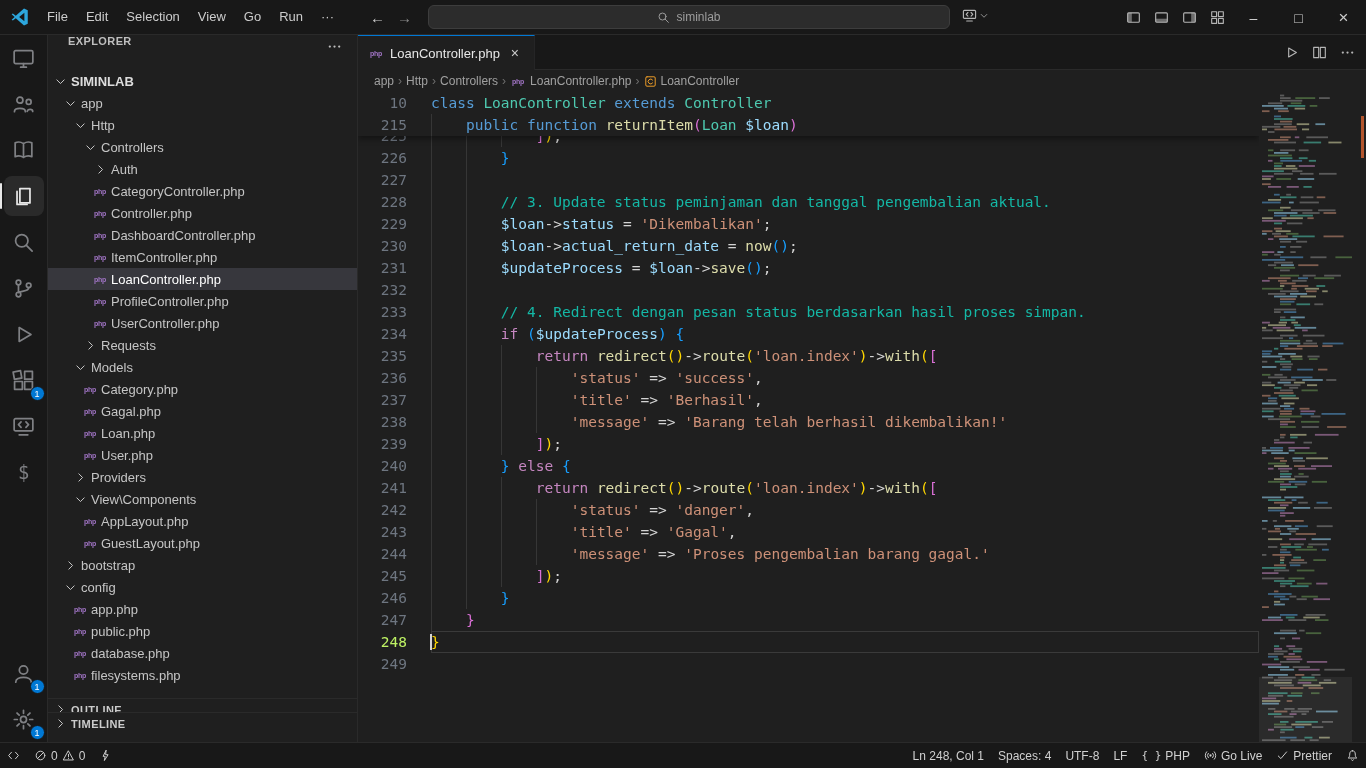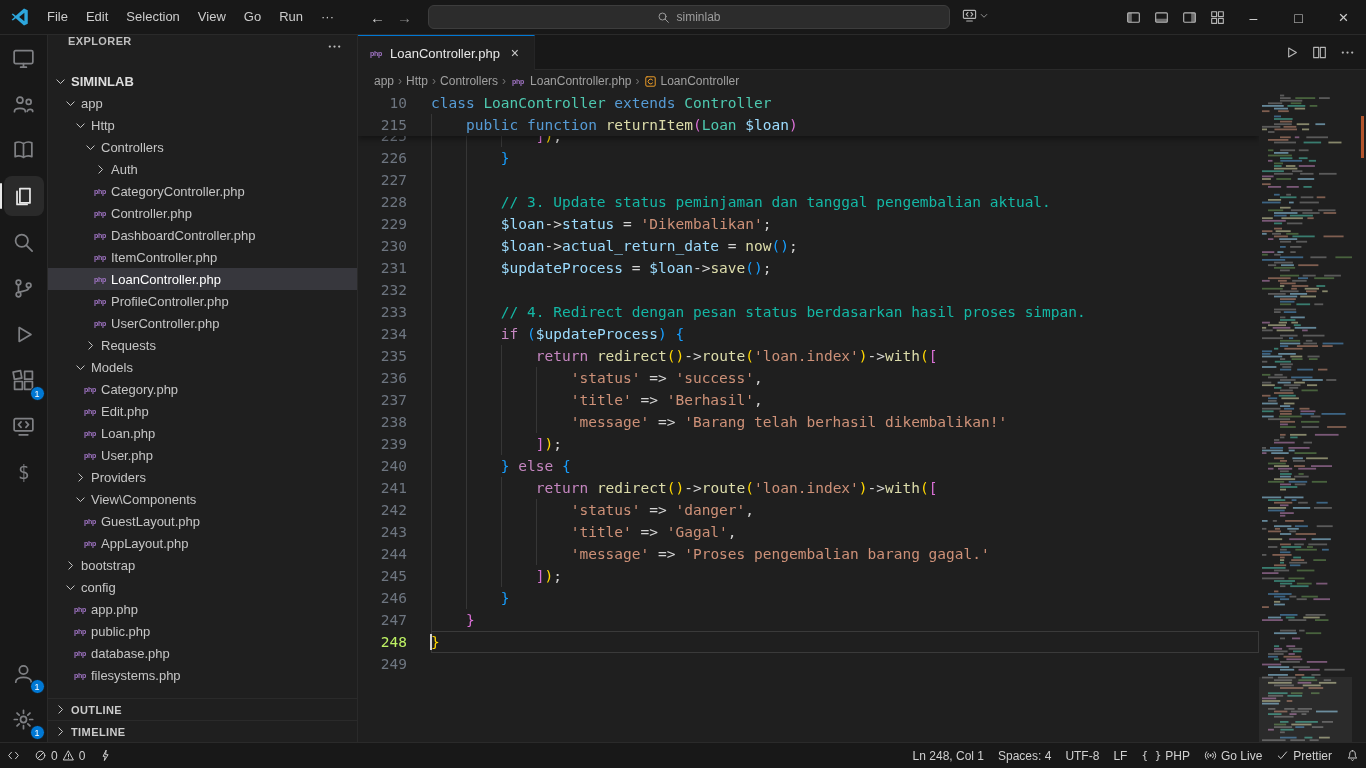--- a/index.html
+++ b/index.html
@@ -49,21 +49,21 @@
   .tree-row{height:22px;display:flex;align-items:center;color:#c5c5c5;white-space:nowrap}
   .tree-row.sel{background:#37373d;color:#fff}
   .twisty{width:16px;height:16px;display:flex;align-items:center;justify-content:center;color:#cccccc;flex:0 0 auto}
   .twisty svg{width:13px;height:13px}
   .twisty.open svg{transform:rotate(90deg)}
   .php-icon{width:16px;flex:0 0 auto;display:inline-flex;align-items:center;justify-content:center;color:#a074c4;font-size:7px;font-weight:bold;letter-spacing:-.3px;font-family:"Liberation Sans",sans-serif}
   .tlabel{margin-left:3px}
   .sb-section{position:absolute;left:0;right:0;height:22px;border-top:1px solid #2a2a2a;background:#1f1f1f;display:flex;align-items:center;padding-left:4px;color:#cccccc}
   .sb-section .lbl{font-size:11px;font-weight:bold;letter-spacing:.4px;margin-left:3px}
   #sec-outline{bottom:22px}
-  #sec-timeline{bottom:0}
+  #sec-timeline{bottom:8px}
 
   
   .editor{flex:1;display:flex;flex-direction:column;min-width:0;background:#1f1f1f}
   .tabbar{height:35px;background:#181818;border-bottom:1px solid #2a2a2a;display:flex;position:relative}
   .tab{height:35px;padding:0 10px;background:#1f1f1f;display:flex;align-items:center;gap:6px;color:#e7e7e7;border-right:1px solid #252526;border-top:1px solid #0078d4;box-shadow:0 1px 0 #1f1f1f;font-size:13px}
   .tab-close{width:18px;height:18px;display:flex;align-items:center;justify-content:center;border-radius:4px;color:#cccccc;font-size:14px}
   .ed-actions{position:absolute;right:6px;top:0;height:35px;display:flex;align-items:center;gap:2px;color:#c5c5c5}
   .ed-actions .tb-icon{width:26px;height:26px}
   .breadcrumbs{height:22px;display:flex;align-items:center;padding-left:16px;gap:4px;font-size:12px;color:#a0a0a0;background:#1f1f1f}
   .bc-item{display:flex;align-items:center;gap:4px}
@@ -359,21 +359,21 @@
             </svg>
           </span>
           <span class="tlabel">Models</span>
         </div>
         <div class="tree-row" style="padding-left:34px">
           <span class="php-icon">php</span>
           <span class="tlabel">Category.php</span>
         </div>
         <div class="tree-row" style="padding-left:34px">
           <span class="php-icon">php</span>
-          <span class="tlabel">Edit.php</span>
+          <span class="tlabel">Gagal.php</span>
         </div>
         <div class="tree-row" style="padding-left:34px">
           <span class="php-icon">php</span>
           <span class="tlabel">Loan.php</span>
         </div>
         <div class="tree-row" style="padding-left:34px">
           <span class="php-icon">php</span>
           <span class="tlabel">User.php</span>
         </div>
         <div class="tree-row" style="padding-left:24px">
@@ -387,25 +387,25 @@
         <div class="tree-row" style="padding-left:24px">
           <span class="twisty open">
             <svg viewBox="0 0 16 16" fill="none" stroke="currentColor" stroke-width="1.2" stroke-linecap="round" stroke-linejoin="round">
               <path d="M6 3.5 10.5 8 6 12.5"></path>
             </svg>
           </span>
           <span class="tlabel">View\Components</span>
         </div>
         <div class="tree-row" style="padding-left:34px">
           <span class="php-icon">php</span>
+          <span class="tlabel">AppLayout.php</span>
+        </div>
+        <div class="tree-row" style="padding-left:34px">
+          <span class="php-icon">php</span>
           <span class="tlabel">GuestLayout.php</span>
-        </div>
-        <div class="tree-row" style="padding-left:34px">
-          <span class="php-icon">php</span>
-          <span class="tlabel">AppLayout.php</span>
         </div>
         <div class="tree-row" style="padding-left:14px">
           <span class="twisty">
             <svg viewBox="0 0 16 16" fill="none" stroke="currentColor" stroke-width="1.2" stroke-linecap="round" stroke-linejoin="round">
               <path d="M6 3.5 10.5 8 6 12.5"></path>
             </svg>
           </span>
           <span class="tlabel">bootstrap</span>
         </div>
         <div class="tree-row" style="padding-left:14px">

